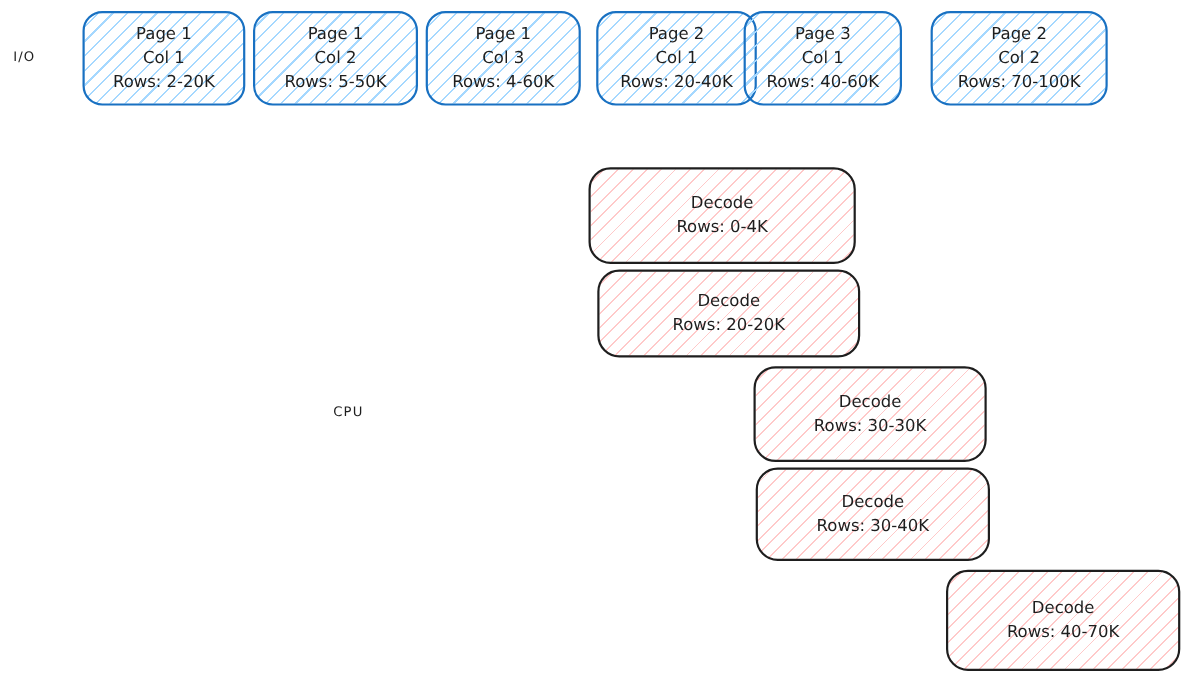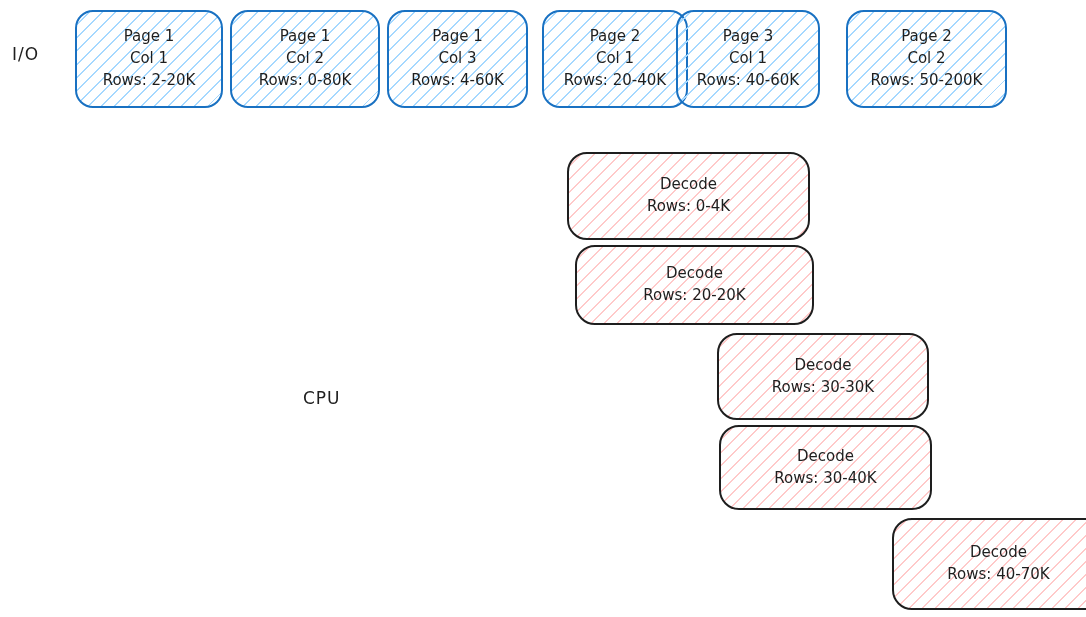--- a/index.html
+++ b/index.html
@@ -3,82 +3,81 @@
 <meta charset="utf-8">
 <style>
   html,body{margin:0;padding:0;}
   body{
     width:1086px;height:617px;position:relative;background:#ffffff;
     font-family:"DejaVu Sans","Liberation Sans",sans-serif;
     color:var(--text,#1e1e1e);
     overflow:hidden;
   }
   .lane-label{
-    position:absolute;font-size:17px;letter-spacing:1px;
+    position:absolute;font-size:12px;letter-spacing:1px;
     color:var(--text,#1e1e1e);
   }
   #io-label{left:12px;top:44px;}
-  #cpu-label{left:303px;top:388px;}
+  #cpu-label{left:303px;top:367px;}
   .box{
     position:absolute;border-radius:18px;box-sizing:border-box;
     display:flex;flex-direction:column;align-items:center;justify-content:center;
     text-align:center;line-height:1.45;font-size:15px;
   }
   .io-box{
     border:2.5px solid var(--io-stroke,#1971c2);
     background:repeating-linear-gradient(135deg,
       rgba(255,255,255,0) 0px, rgba(255,255,255,0) 8px,
       var(--io-hatch,#a5d8ff) 8px, var(--io-hatch,#a5d8ff) 9.4px);
-    top:10px;height:98px;
+    top:10px;height:86px;
   }
   .cpu-box{
     border:2.5px solid var(--cpu-stroke,#1e1e1e);
     background:repeating-linear-gradient(135deg,
       rgba(255,255,255,0) 0px, rgba(255,255,255,0) 8px,
       var(--cpu-hatch,#ffc9c9) 8px, var(--cpu-hatch,#ffc9c9) 9.2px);
     border-radius:20px;
-    margin-left:32px;
   }
   .box span{display:block;}
 </style>
 </head>
 <body>
 
 <div class="lane-label" id="io-label">I/O</div>
 <div class="lane-label" id="cpu-label">CPU</div>
 
 <div class="box io-box" style="left:75px;width:148px;">
   <span>Page 1</span>
   <span>Col 1</span>
   <span>Rows: 2-20K</span>
 </div>
 <div class="box io-box" style="left:230px;width:150px;">
   <span>Page 1</span>
   <span>Col 2</span>
-  <span>Rows: 0-80K</span>
+  <span>Rows: 5-50K</span>
 </div>
 <div class="box io-box" style="left:387px;width:141px;">
   <span>Page 1</span>
   <span>Col 3</span>
   <span>Rows: 4-60K</span>
 </div>
 <div class="box io-box" style="left:542px;width:146px;">
   <span>Page 2</span>
   <span>Col 1</span>
   <span>Rows: 20-40K</span>
 </div>
 <div class="box io-box" style="left:676px;width:144px;">
   <span>Page 3</span>
   <span>Col 1</span>
   <span>Rows: 40-60K</span>
 </div>
 <div class="box io-box" style="left:846px;width:161px;">
   <span>Page 2</span>
   <span>Col 2</span>
-  <span>Rows: 50-200K</span>
+  <span>Rows: 70-100K</span>
 </div>
 
 <div class="box cpu-box" style="left:535px;top:152px;width:243px;height:88px;">
   <span>Decode</span>
   <span>Rows: 0-4K</span>
 </div>
 <div class="box cpu-box" style="left:543px;top:245px;width:239px;height:80px;">
   <span>Decode</span>
   <span>Rows: 20-20K</span>
 </div>

